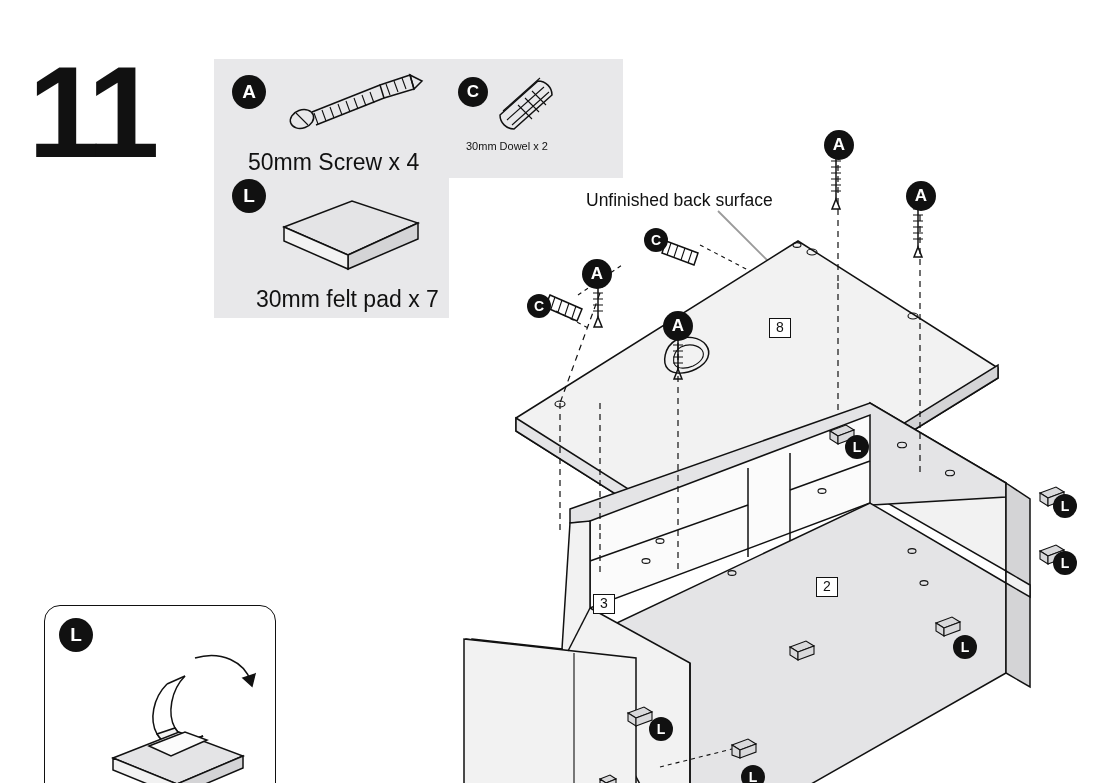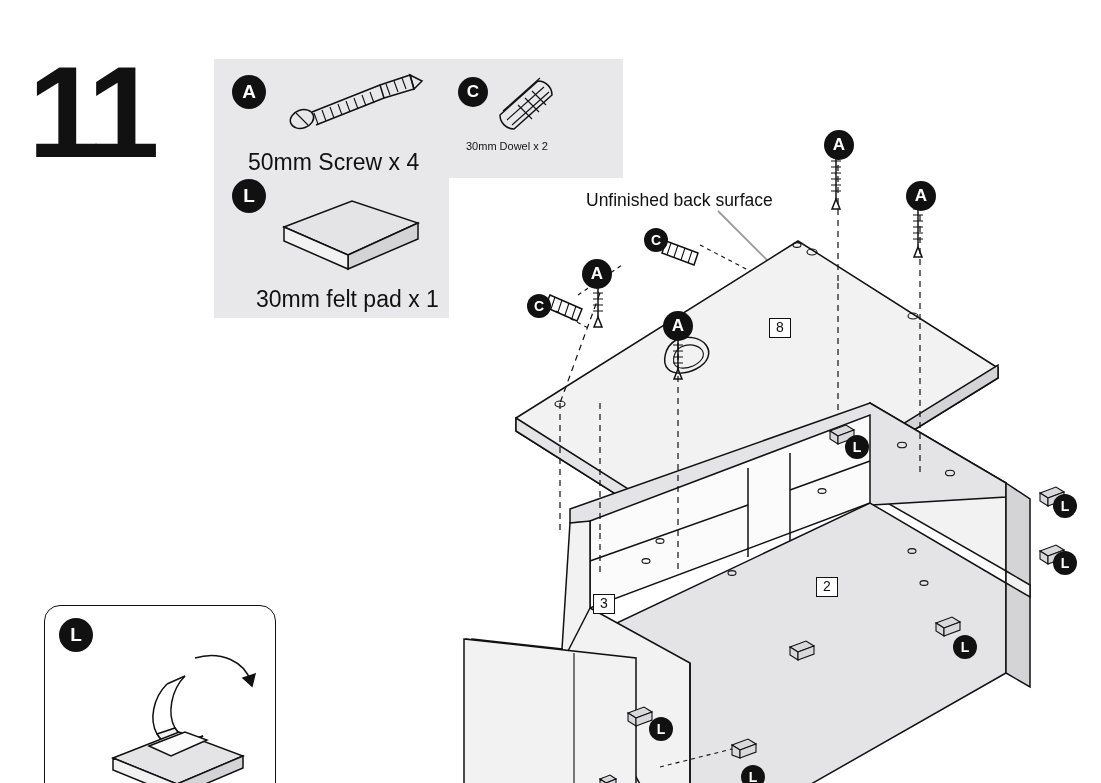--- a/index.html
+++ b/index.html
@@ -123,21 +123,21 @@
   <div class="part-label sm" style="left:466px; top:107px;">30mm Dowel  x 2</div>
 
   <div class="badge lg" style="left:232px; top:146px;">L</div>
   <svg width="180" height="90" style="left:274px; top:160px;">
     <g>
       <path class="pnl-mid" d="M10,34 L78,8 L144,30 L74,62 Z"></path>
       <path class="pnl-dark" d="M74,62 L144,30 L144,46 L74,76 Z"></path>
       <path class="pnl-light" d="M10,34 L74,62 L74,76 L10,48 Z"></path>
     </g>
   </svg>
-  <div class="part-label" style="left:256px; top:253px;">30mm felt pad x 1</div>
+  <div class="part-label" style="left:256px; top:253px;">30mm felt pad x 7</div>
 
   <div class="note-text" style="left:586px; top:157px;">Unfinished back surface</div>
   <svg width="120" height="80" style="left:716px; top:176px;">
     <path class="leader" d="M2,2 L76,76"></path>
   </svg>
 
   <svg width="660" height="660" style="left:450px; top:120px;">
 
     <g>
       <path class="pnl-light" d="M66,265 L348,88 L548,215 L548,225 L262,402 L66,278 Z"></path>

